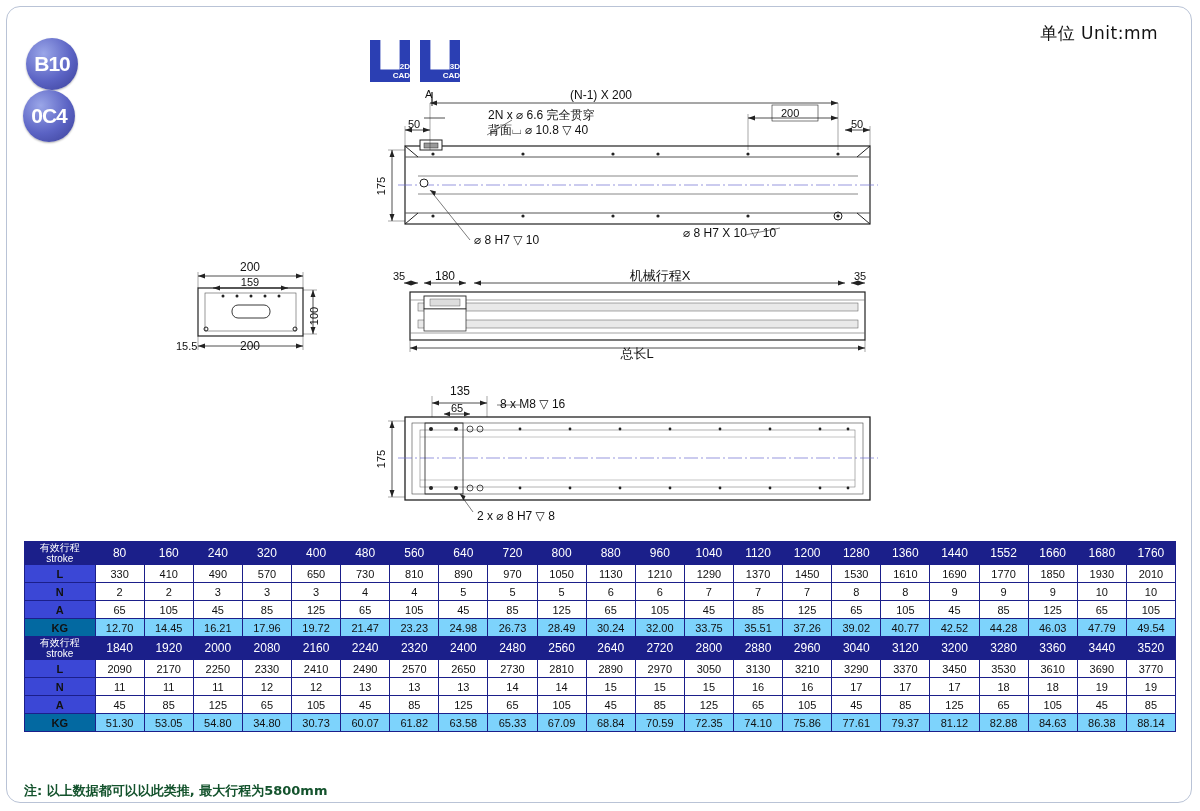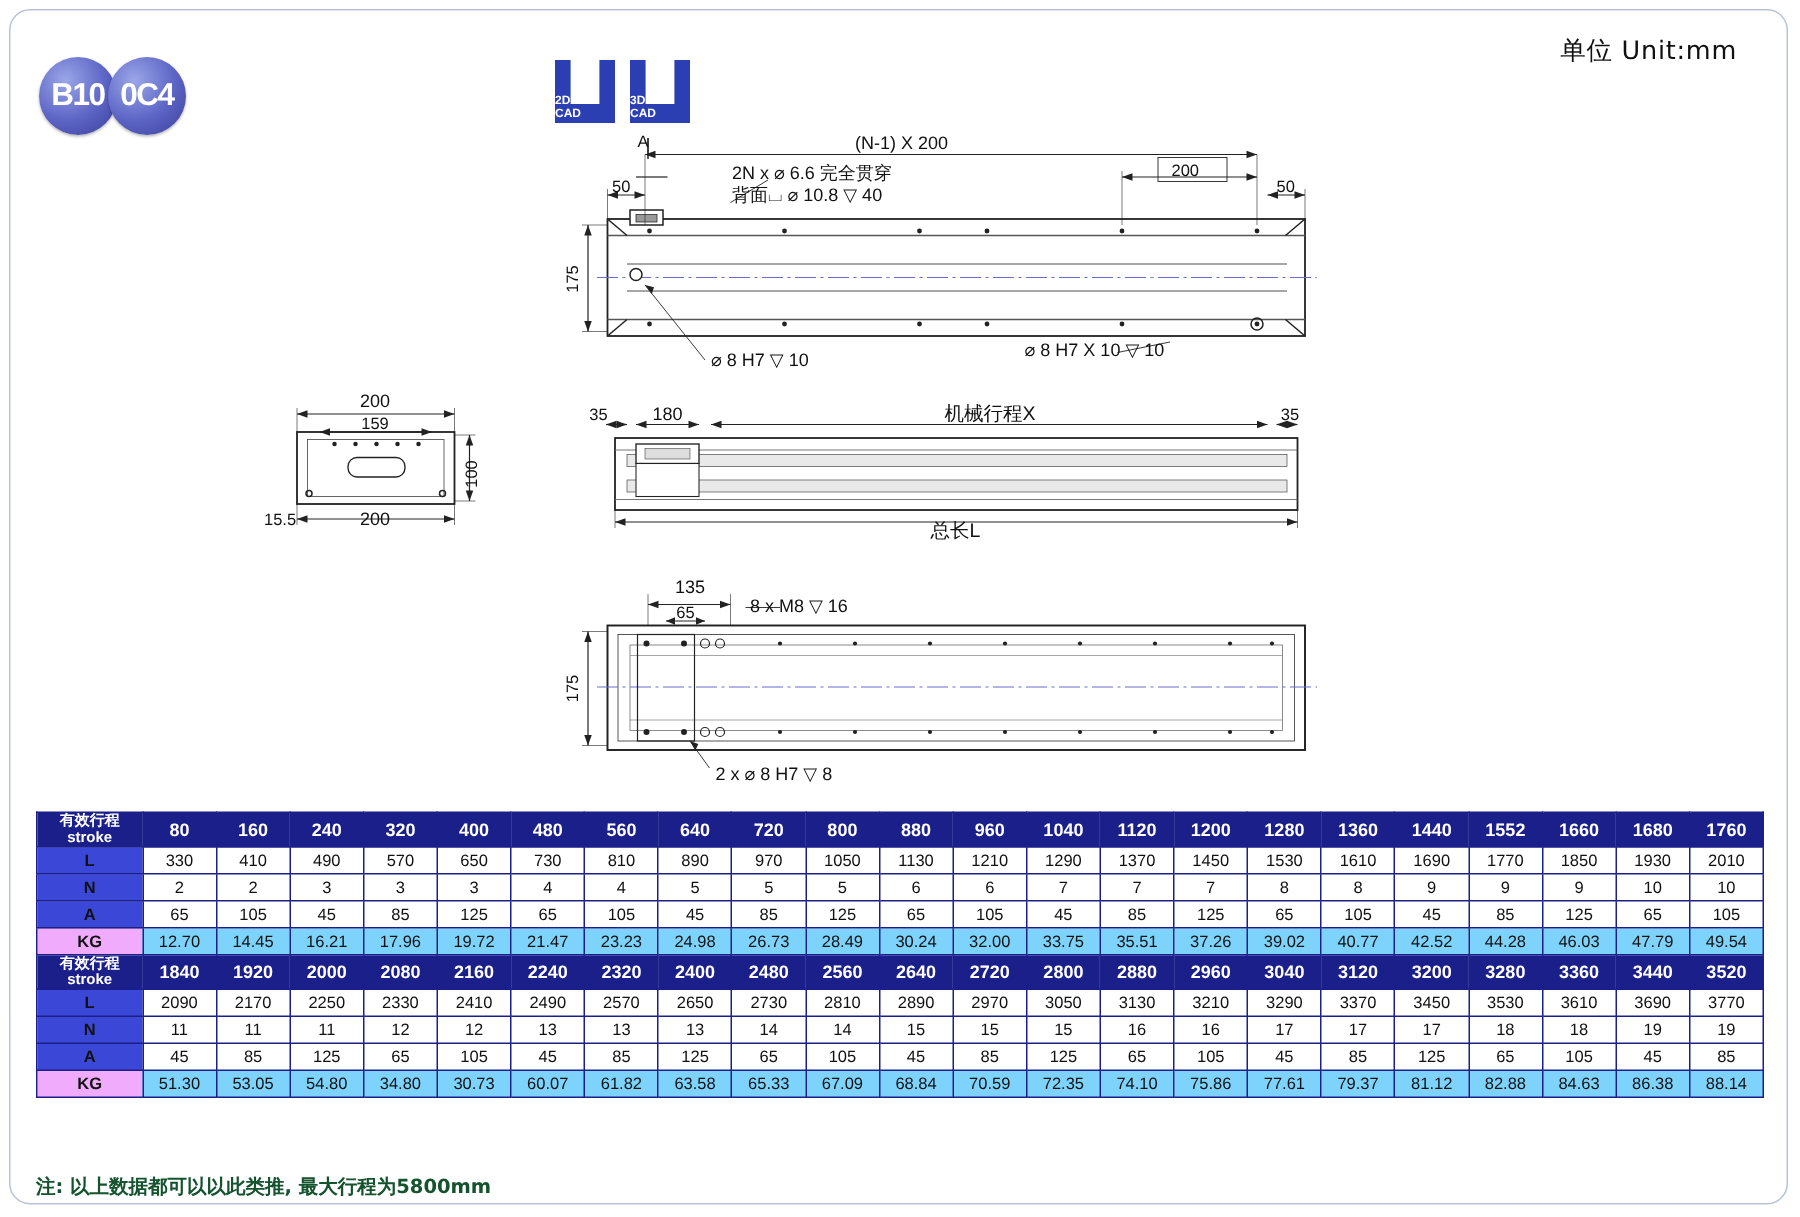--- a/index.html
+++ b/index.html
@@ -13,21 +13,21 @@
   .page-border{
     position:absolute;left:6px;top:6px;width:1186px;height:797px;
     border:1px solid #b9c3d6;border-radius:14px;box-sizing:border-box;
   }
   
   .unit{
     position:absolute;right:42px;top:22px;font-size:17px;color:#111;
     letter-spacing:.5px;
     margin-left:26px;
   }
-  .badge-wrap{position:absolute;left:26px;top:38px;display:flex;align-items:center;}
+  .badge-wrap{position:absolute;left:26px;top:38px;display:flex;align-items:center;flex-direction:column;}
   .ball{
     width:52px;height:52px;border-radius:50%;
     background:radial-gradient(circle at 34% 30%, #9aa6e8 0%, #5b63c4 55%, #3a3f96 100%);
     display:flex;align-items:center;justify-content:center;
     color:#fff;font-size:21px;font-weight:bold;letter-spacing:-1px;
     box-shadow:0 1px 2px rgba(0,0,0,.3);
   }
   .ball + .ball{margin-left:-6px;}
   .model-sub{
     margin-left:14px;font-size:20px;color:#111;white-space:nowrap;
@@ -35,50 +35,50 @@
   .cad-btns{position:absolute;left:370px;top:40px;display:flex;gap:10px;}
   .cad-btn{
     width:40px;height:42px;position:relative;
   }
   .cad-btn .shape{
     position:absolute;inset:0;
     background:#2b3fb3;
     clip-path:polygon(0 0,26% 0,26% 70%,74% 70%,74% 0,100% 0,100% 100%,0 100%);
   }
   .cad-btn .txt{
-    position:absolute;left:0;right:0;bottom:2px;text-align:left;
+    position:absolute;left:0;right:0;bottom:2px;text-align:right;
     color:#fff;font-size:8px;line-height:9px;font-weight:bold;
   }
   
   .draw{position:absolute;left:0;top:0;width:1200px;height:540px;}
   
   .tbl{
     position:absolute;left:24px;top:541px;width:1152px;
     border-collapse:collapse;
     font-size:11px;
   }
   .tbl td,.tbl th{
     border:1px solid #1b1f8a;
     text-align:center;
     padding:1px 0;
     height:15px;
     color:#111;
     font-family:"Liberation Sans",sans-serif;
   }
   .hdr td{
-    background:#1b1f8a;color:#fff;font-weight:bold;font-size:12px;
+    background:#1b1f8a;color:#fff;font-weight:normal;font-size:12px;
   }
   .hdr td.first{
     background:#1b1f8a;color:#fff;font-size:10px;line-height:11px;padding:0;
   }
   .rowlabel{
     background:#3b47d6;color:#fff;font-weight:bold;font-size:11px;
   }
   .kg-row td{background:#7dd3fc;}
-  .kg-row td.rowlabel{background:#f0abfc;}
+  .kg-row td.rowlabel{background:#0369a1;}
   .note{
     position:absolute;left:24px;top:782px;font-size:13px;color:#14532d;
     font-weight:bold;
   }
   .cn{font-family:"DejaVu Sans","Liberation Sans",sans-serif;}
   text{font-family:"Liberation Sans","DejaVu Sans",sans-serif;}
 </style>
 </head>
 <body>
 

